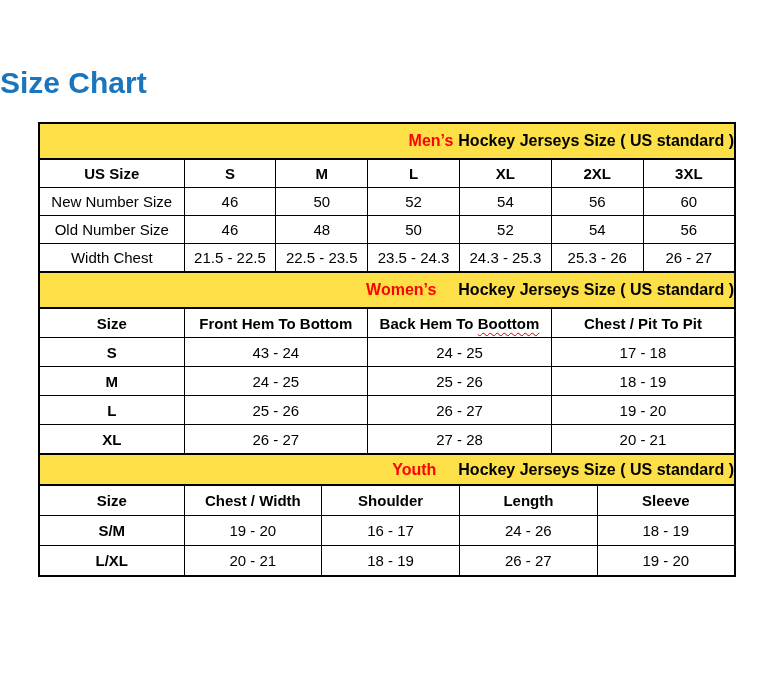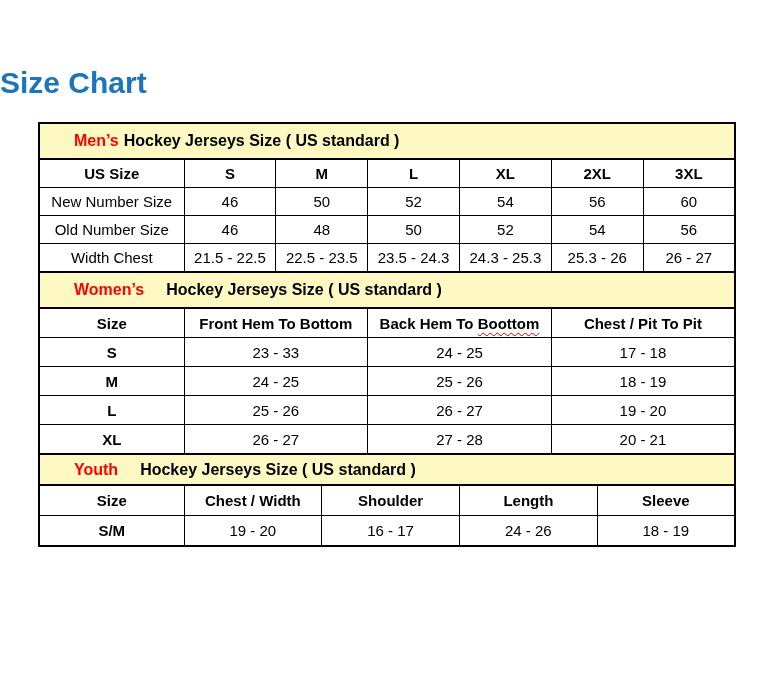--- a/index.html
+++ b/index.html
@@ -24,25 +24,25 @@
   }
   .chart {
     position: absolute;
     left: 38px;
     top: 122px;
     width: 698px;
   }
   .banner {
     box-sizing: border-box;
     border: 2px solid #000;
-    background: #fef9c3;
+    background: #fde047;
     height: 38px;
     display: flex;
     align-items: center;
-    justify-content: flex-start;
+    justify-content: flex-end;
     font-size: 16px;
     font-weight: bold;
     color: #000;
     padding-left: 34px;
   }
   .banner.youth { height: 33px; }
   .banner .hl { color: #ff0000; margin-right: 5px; }
   table {
     width: 100%;
     border-collapse: collapse;
@@ -156,21 +156,21 @@
         <tr>
           <th>Size</th>
           <th>Front Hem To Bottom</th>
           <th><span>Back Hem To </span><span class="typo">Boottom</span></th>
           <th>Chest / Pit To Pit</th>
         </tr>
       </thead>
       <tbody>
         <tr>
           <th>S</th>
-          <td>23 - 33</td>
+          <td>43 - 24</td>
           <td>24 - 25</td>
           <td>17 - 18</td>
         </tr>
         <tr>
           <th>M</th>
           <td>24 - 25</td>
           <td>25 - 26</td>
           <td>18 - 19</td>
         </tr>
         <tr>
@@ -210,17 +210,24 @@
         </tr>
       </thead>
       <tbody>
         <tr>
           <th>S/M</th>
           <td>19 - 20</td>
           <td>16 - 17</td>
           <td>24 - 26</td>
           <td>18 - 19</td>
         </tr>
+        <tr>
+          <th>L/XL</th>
+          <td>20 - 21</td>
+          <td>18 - 19</td>
+          <td>26 - 27</td>
+          <td>19 - 20</td>
+        </tr>
       </tbody>
     </table>
 
   </div>
 </div>
 
 </body></html>

